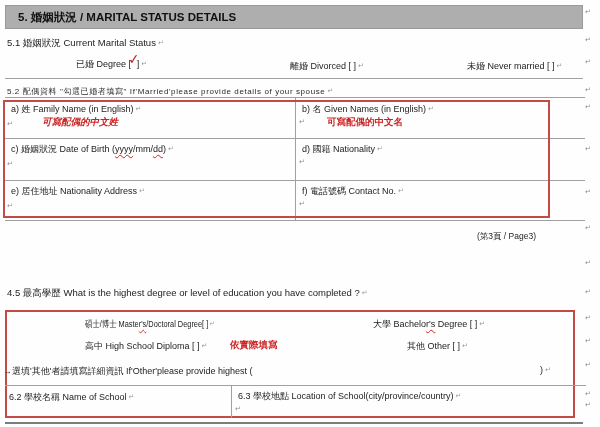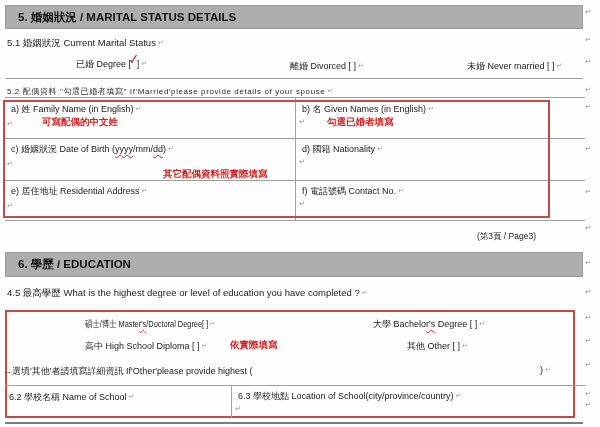--- a/index.html
+++ b/index.html
@@ -62,57 +62,53 @@
   <div style="position:absolute; left:5px; top:97px; width:580px; height:123px; border-top:1px solid #a0a0a0;">
     <div class="hline" style="left:0; top:40px; width:580px;"></div>
     <div class="hline" style="left:0; top:82px; width:580px;"></div>
     <div class="hline" style="left:0; top:122px; width:580px;"></div>
     <div class="vline" style="left:290px; top:0; height:122px;"></div>
     <div class="redbox" style="left:-2px; top:2px; width:547px; height:118px;"></div>
 
     <div class="txt" style="left:6px; top:5px;">
       <span>a) 姓 Family Name (in English)</span><span class="pmark-i">↵</span>
     </div>
-    <div class="rednote" style="left:37px; top:18px;">可寫配偶的中文姓</div>
+    <div class="rednote" style="left:37px; top:18px;font-style:italic;">可寫配偶的中文姓</div>
     <span class="pmark" style="left:2px; top:22px;">↵</span>
 
     <div class="txt" style="left:297px; top:5px;">
       <span>b) 名 Given Names (in English)</span><span class="pmark-i">↵</span>
     </div>
-    <div class="rednote" style="left:322px; top:18px;">勾選已婚者填寫</div>
+    <div class="rednote" style="left:322px; top:18px;">可寫配偶的中文名</div>
     <span class="pmark" style="left:294px; top:20px;">↵</span>
 
     <div class="txt" style="left:6px; top:45px;">
       <span>c) 婚姻狀況 Date of Birth (</span><span class="wavy">yyyy</span><span>/mm/</span><span class="wavy">dd</span><span>)</span><span class="pmark-i">↵</span>
     </div>
     <span class="pmark" style="left:2px; top:62px;">↵</span>
 
     <div class="txt" style="left:297px; top:45px;">
       <span>d) 國籍 Nationality</span><span class="pmark-i">↵</span>
     </div>
     <span class="pmark" style="left:294px; top:60px;">↵</span>
 
-    <div class="rednote" style="left:158px; top:70px;">其它配偶資料照實際填寫</div>
 
     <div class="txt" style="left:6px; top:87px;">
-      <span>e) 居住地址 Residential Address</span><span class="pmark-i">↵</span>
+      <span>e) 居住地址 Nationality Address</span><span class="pmark-i">↵</span>
     </div>
     <span class="pmark" style="left:2px; top:104px;">↵</span>
 
     <div class="txt" style="left:297px; top:87px;">
       <span>f) 電話號碼 Contact No.</span><span class="pmark-i">↵</span>
     </div>
     <span class="pmark" style="left:294px; top:102px;">↵</span>
   </div>
 
   <div class="txt" style="right:64px; top:231px; font-size:8.5px;">(第3頁 / Page3)</div>
 
-  <div class="bar" style="top:252px; height:25px;">
-    <span>6. 學歷 / EDUCATION</span>
-  </div>
 
   <div class="txt" style="left:7px; top:287px; font-size:9.5px;">
     <span>4.5 最高學歷 What is the highest degree or level of education you have completed ?</span><span class="pmark-i">↵</span>
   </div>
 
   <div class="redbox" style="left:5px; top:310px; width:570px; height:108px;">
 
     <div class="txt" style="left:78px; top:6px;">
       <span class="condensed"><span>碩士/博士 Maste</span><span class="wavy">r's</span><span>/Doctoral Degree[  ]</span><span class="pmark-i">↵</span></span>
     </div>

